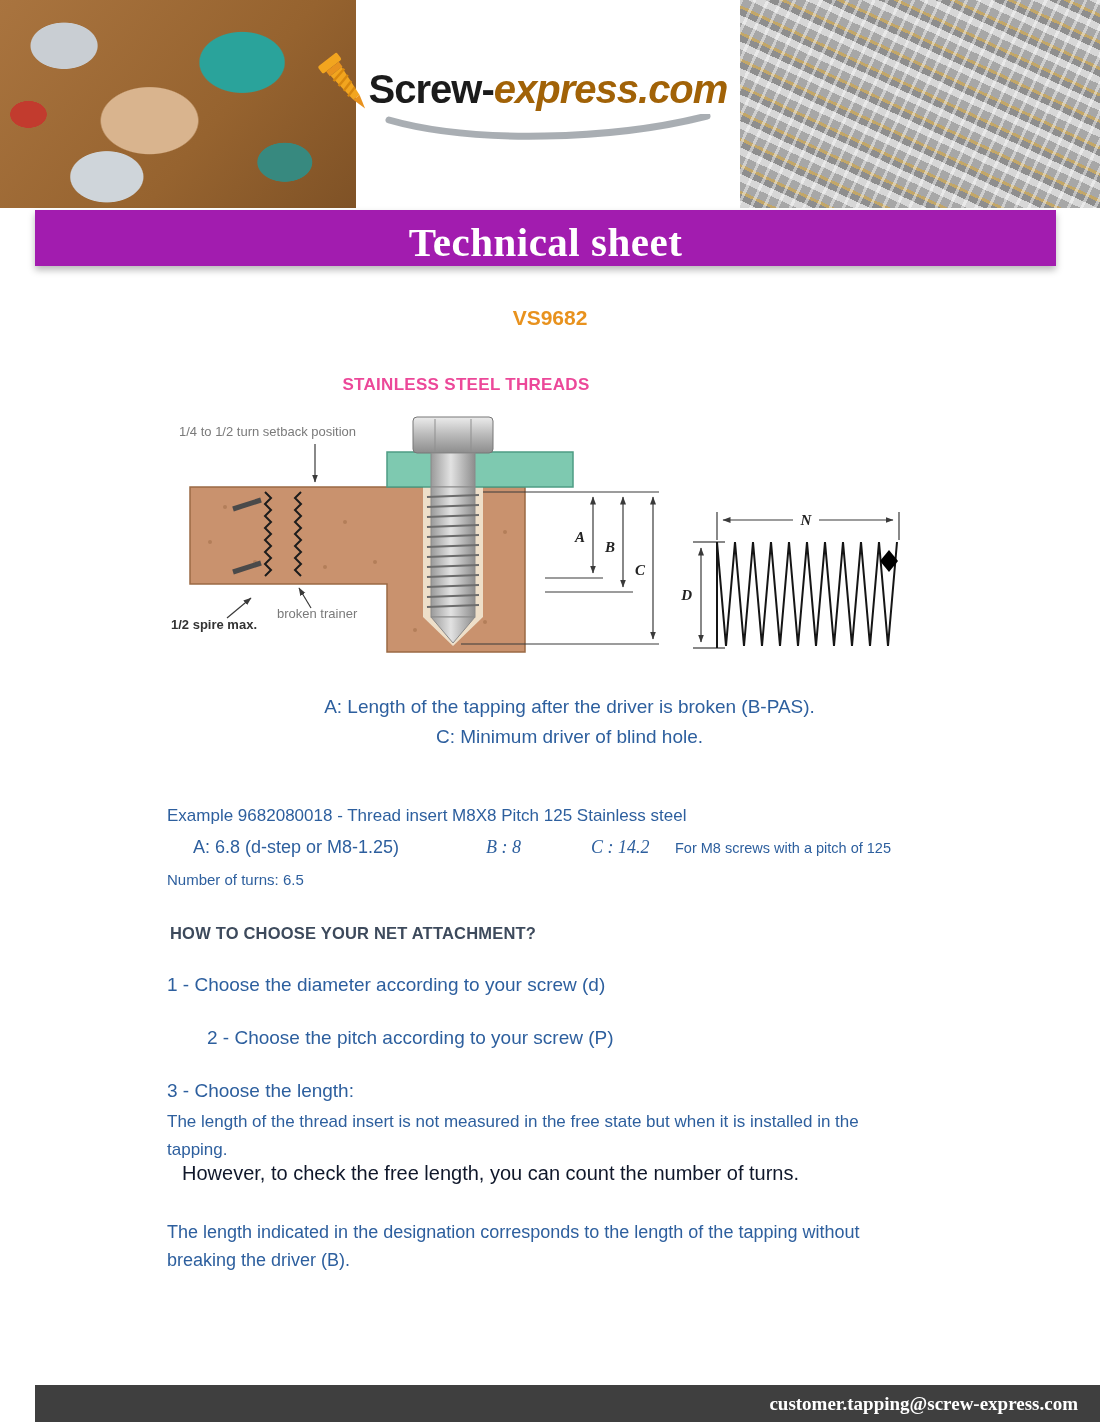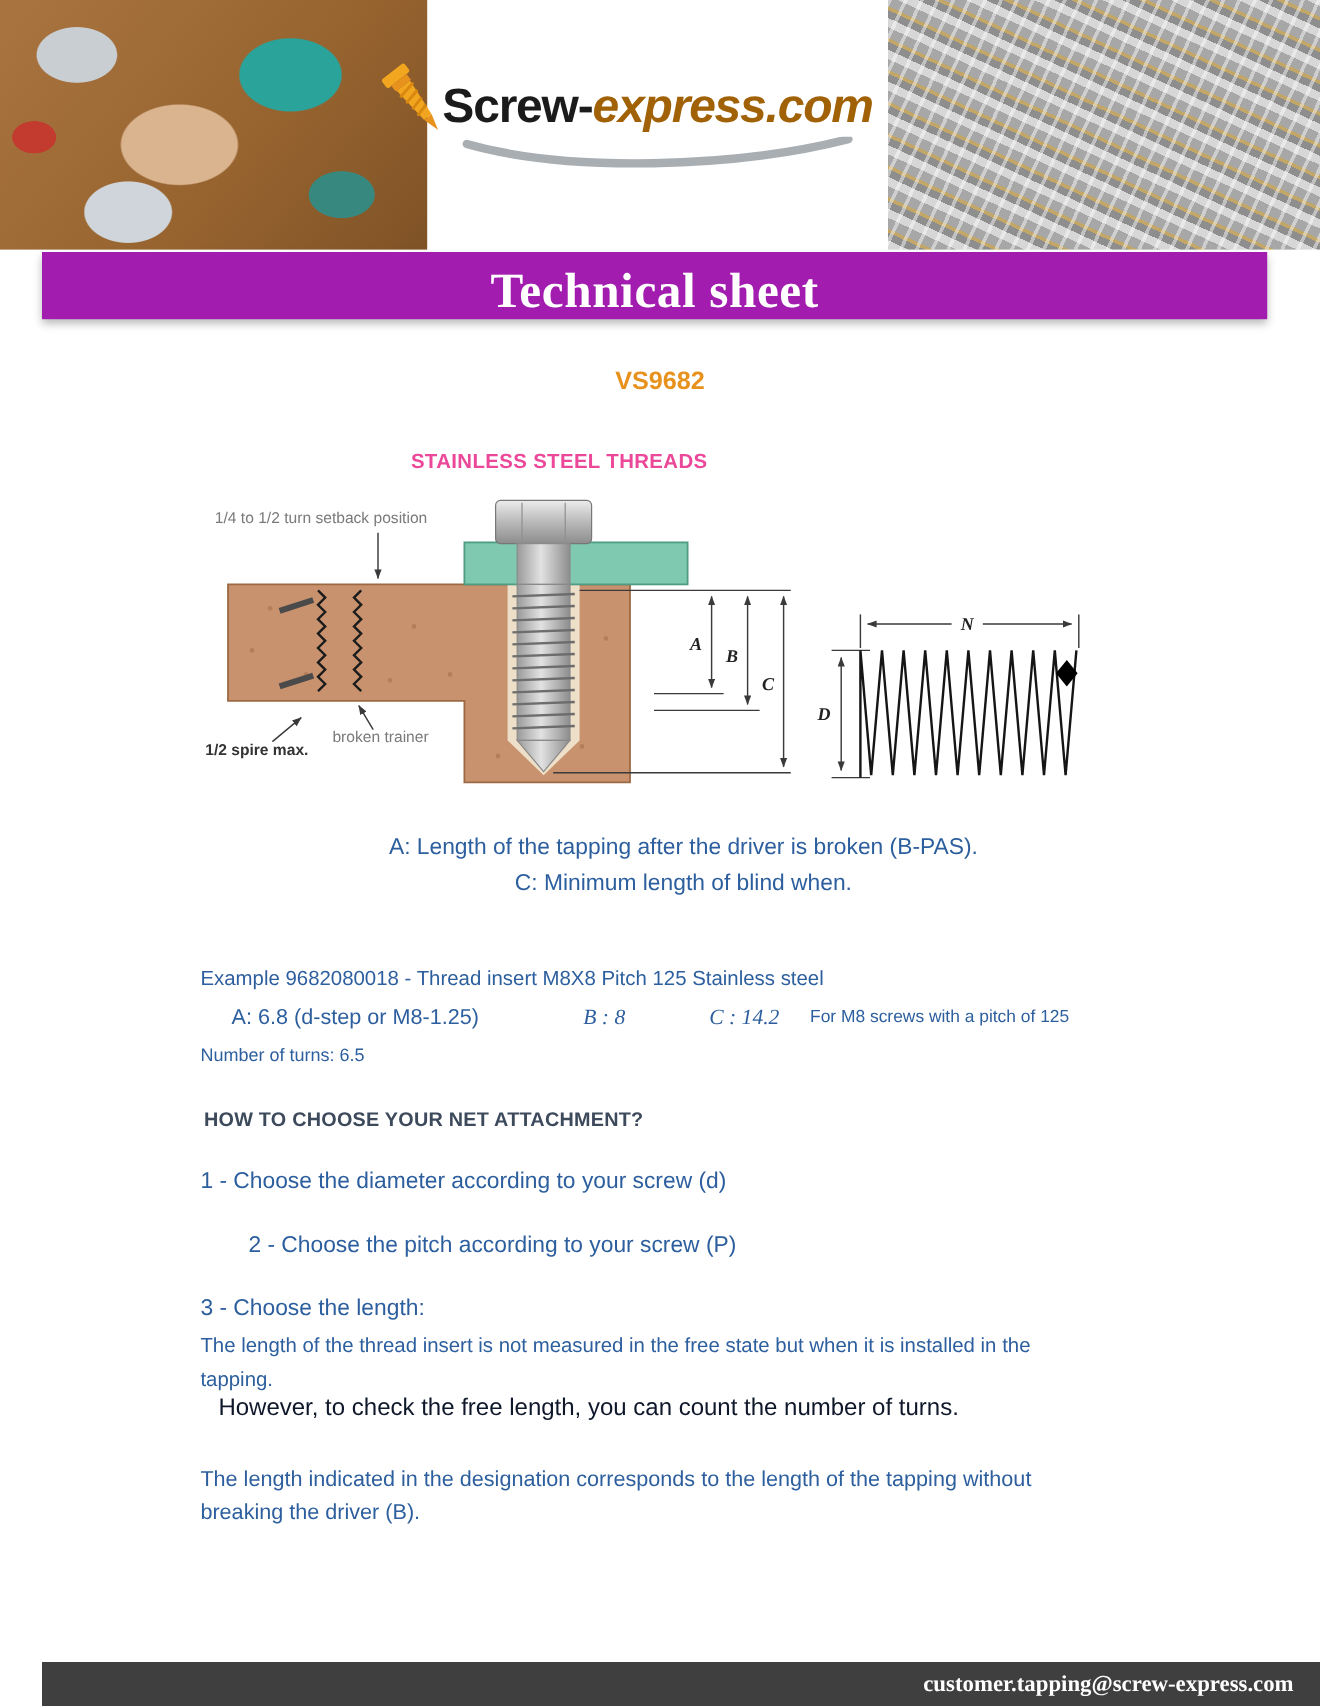--- a/index.html
+++ b/index.html
@@ -225,21 +225,21 @@
 
   <text class="dlabel" x="6" y="217" font-size="13" font-weight="bold" fill="#333">1/2 spire max.</text>
   <line x1="62" y1="206" x2="86" y2="186" stroke="#3a3a3a" stroke-width="1.2" marker-end="url(#arr)"></line>
 
   <text class="dlabel" x="112" y="206" font-size="13" fill="#7a7a7a">broken trainer</text>
   <line x1="146" y1="196" x2="134" y2="176" stroke="#3a3a3a" stroke-width="1.2" marker-end="url(#arr)"></line>
 </svg>
 
 <div class="definitions">
   <div>A: Length of the tapping after the driver is broken (B-PAS).</div>
-  <div>C: Minimum length of blind when.</div>
+  <div>C: Minimum driver of blind hole.</div>
 </div>
 
 <div class="example">
   <div class="example-title">Example 9682080018 - Thread insert M8X8 Pitch 125 Stainless steel</div>
   <div class="example-values">
     <span class="example-a">A: 6.8 (d-step or M8-1.25)</span>
     <span class="example-b">B : 8</span>
     <span class="example-c">C : 14.2</span>
     <span class="example-note">For M8 screws with a pitch of 125</span>
   </div>

